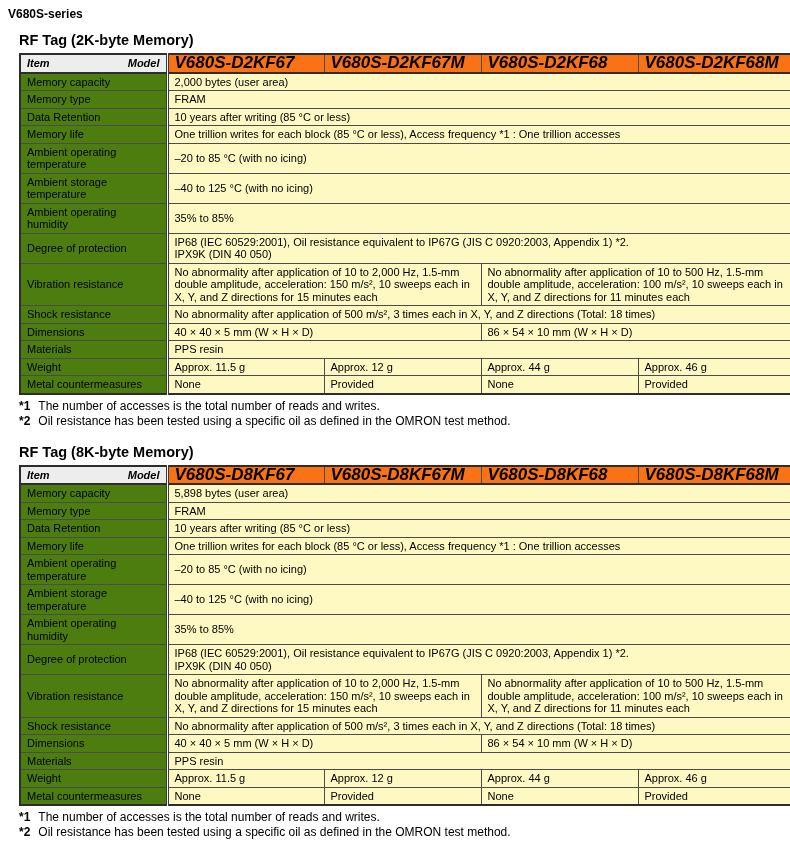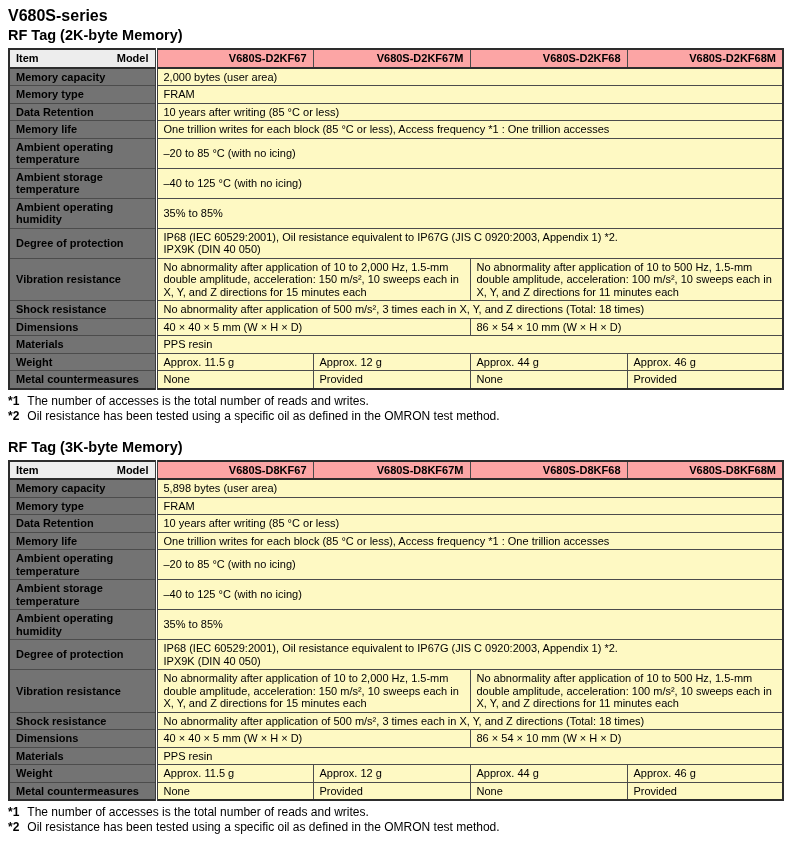--- a/index.html
+++ b/index.html
@@ -3,52 +3,52 @@
 <meta charset="utf-8">
 <style>
   * { box-sizing: border-box; }
   html, body { margin: 0; padding: 0; background: #fff; }
   body {
     width: 790px;
     padding: 5px 8px 8px 8px;
     font-family: "Liberation Sans", "DejaVu Sans", sans-serif;
     color: #000;
   }
-  h1.series-title { font-size: 16px; margin: 2px 0 2px 0; letter-spacing: 0; }
+  h1.series-title { font-size: 12px; margin: 2px 0 2px 0; letter-spacing: 0; }
   h2.section-title { font-size: 14.5px; margin: 0 0 5px 0; }
-  section.tag-section { margin: 0; }
+  section.tag-section { margin: 11px; }
   section.tag-section + section.tag-section { margin-top: 15px; }
 
   table.spec-table {
     border-collapse: collapse;
     table-layout: fixed;
     width: 774px;
     border: 2px solid #2d2d2d;
   }
   .spec-table th, .spec-table td {
     border: 1px solid #4c4c4c;
     font-size: 11px;
     line-height: 12.5px;
     padding: 2px 6px;
     text-align: left;
     vertical-align: middle;
     overflow: hidden;
   }
-  .spec-table thead th { border-bottom: 2px solid #2d2d2d; }
+  .spec-table thead th { border-bottom: 2px solid #2d2d2d; font-style: italic; }
   .spec-table th.corner { background: #ededed; font-weight: bold; }
   .corner-inner { display: flex; justify-content: space-between; align-items: center; }
   .spec-table th.model {
-    background: #fca5a5;
-    text-align: right;
+    background: #f97316;
+    text-align: left;
     font-weight: bold;
-    font-size: 11px;
+    font-size: 17px;
   }
   .spec-table tbody th.rowlabel {
-    background: #737373;
-    font-weight: bold;
+    background: #4d7c0f;
+    font-weight: normal;
   }
   .spec-table td { white-space: pre-line; background: #fef9c3; }
   .spec-table td.first, .spec-table th.model.first { border-left: 3px double #3a3a3a; }
 
   .footnotes { margin: 4px 0 0 0; font-size: 12px; line-height: 15px; }
   .fn { display: flex; align-items: baseline; }
   .fn-marker { font-weight: bold; margin-right: 8px; white-space: nowrap; }
   .note { margin-top: 4px; }
   .note .fn-marker { margin-right: 4px; }
 </style>
@@ -155,21 +155,21 @@
       <span class="fn-text">The number of accesses is the total number of reads and writes.</span>
     </div>
     <div class="fn">
       <span class="fn-marker">*2</span>
       <span class="fn-text">Oil resistance has been tested using a specific oil as defined in the OMRON test method.</span>
     </div>
   </div>
 </section>
 
 <section class="tag-section">
-  <h2 class="section-title">RF Tag (3K-byte Memory)</h2>
+  <h2 class="section-title">RF Tag (8K-byte Memory)</h2>
   <table class="spec-table">
       <colgroup>
         <col style="width: 147px;">
         <col style="width: 157px;">
         <col style="width: 157px;">
         <col style="width: 157px;">
         <col style="width: 156px;">
       </colgroup>
       <thead>
         <tr>

